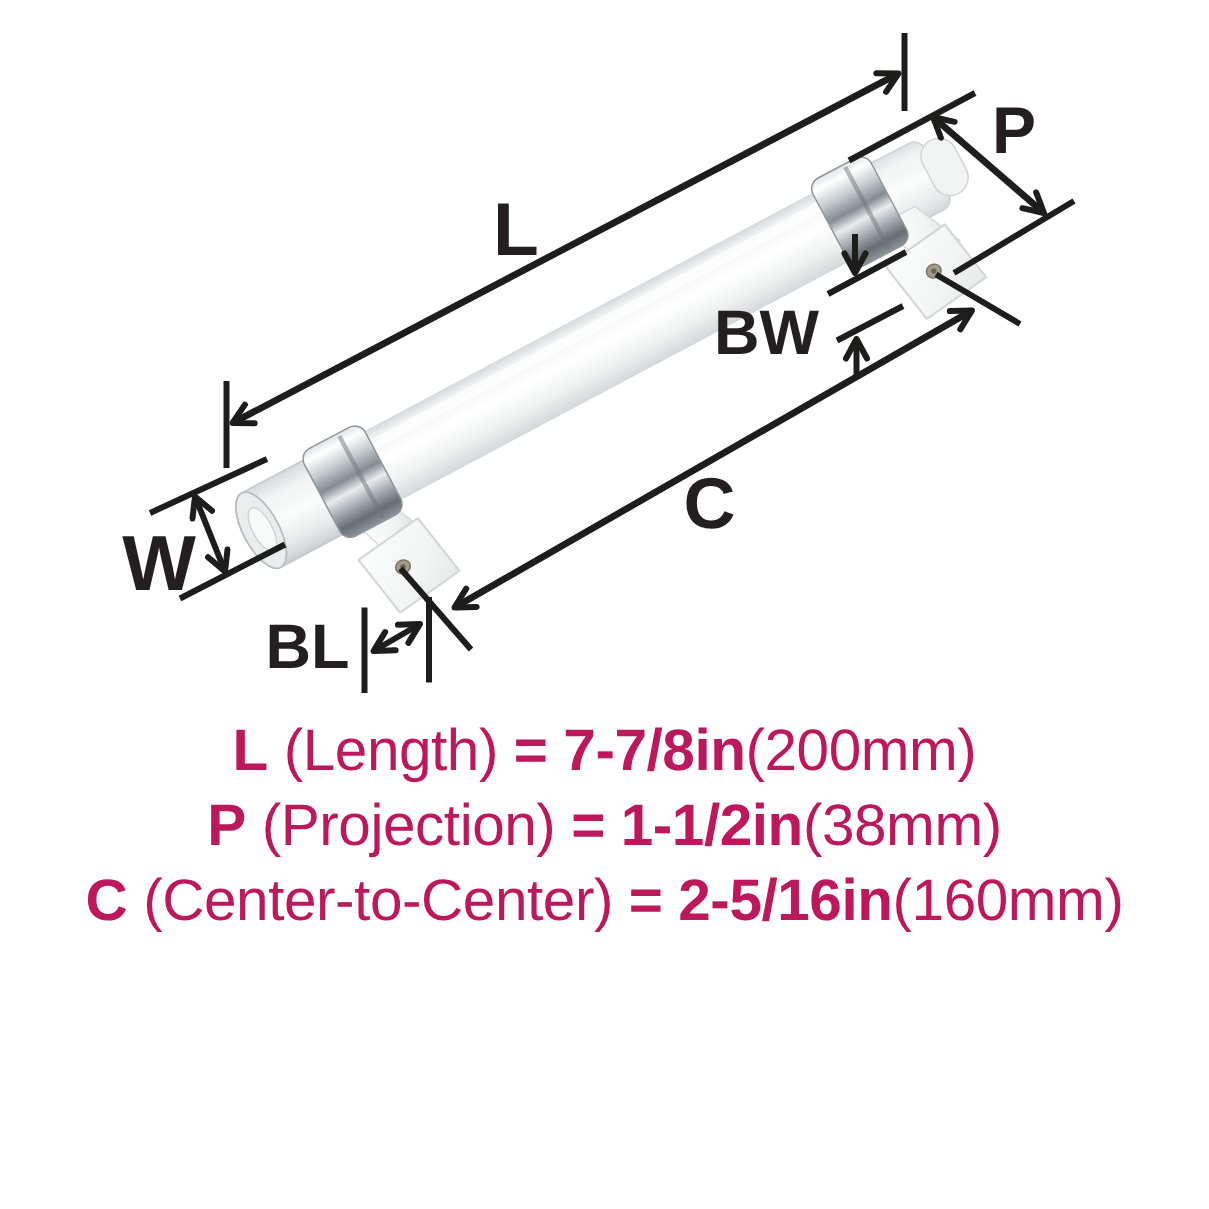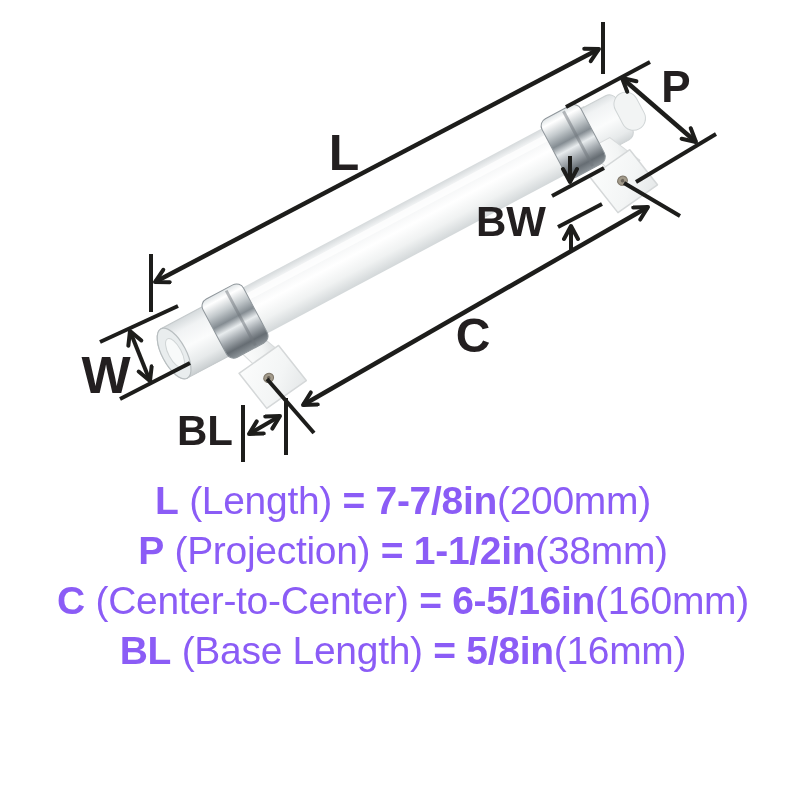--- a/index.html
+++ b/index.html
@@ -1,21 +1,21 @@
 <!DOCTYPE html>
 <html><head>
 <meta charset="utf-8">
 <style>
   html,body{margin:0;padding:0;background:#ffffff;}
   .stage{position:relative;width:806px;height:806px;background:#ffffff;overflow:hidden;
          font-family:"Liberation Sans",sans-serif;}
   .diagram-svg{position:absolute;left:0;top:0;}
   .lbl{font-family:"Liberation Sans",sans-serif;font-weight:700;fill:#231f20;}
   .specs{position:absolute;left:0;top:476px;width:806px;text-align:center;
-         color:#8b5cf6;font-size:39px;line-height:50px;white-space:nowrap;
+         color:#be185d;font-size:39px;line-height:50px;white-space:nowrap;
          font-weight:400;letter-spacing:-0.3px;}
   .specs .b{font-weight:700;}
   .spec-line{height:50px;}
 </style>
 </head>
 <body>
 
 <div class="stage">
 
   <svg class="diagram-svg" width="806" height="475" viewBox="0 0 806 475">
@@ -136,20 +136,17 @@
   </svg>
 
   <div class="specs">
     <div class="spec-line">
       <span class="b">L</span><span> (Length) </span><span class="b">= 7-7/8in</span><span>(200mm)</span>
     </div>
     <div class="spec-line">
       <span class="b">P</span><span> (Projection) </span><span class="b">= 1-1/2in</span><span>(38mm)</span>
     </div>
     <div class="spec-line">
-      <span class="b">C</span><span> (Center-to-Center) </span><span class="b">= 6-5/16in</span><span>(160mm)</span>
-    </div>
-    <div class="spec-line">
-      <span class="b">BL</span><span> (Base Length) </span><span class="b">= 5/8in</span><span>(16mm)</span>
+      <span class="b">C</span><span> (Center-to-Center) </span><span class="b">= 2-5/16in</span><span>(160mm)</span>
     </div>
   </div>
 
 </div>
 
 </body></html>

